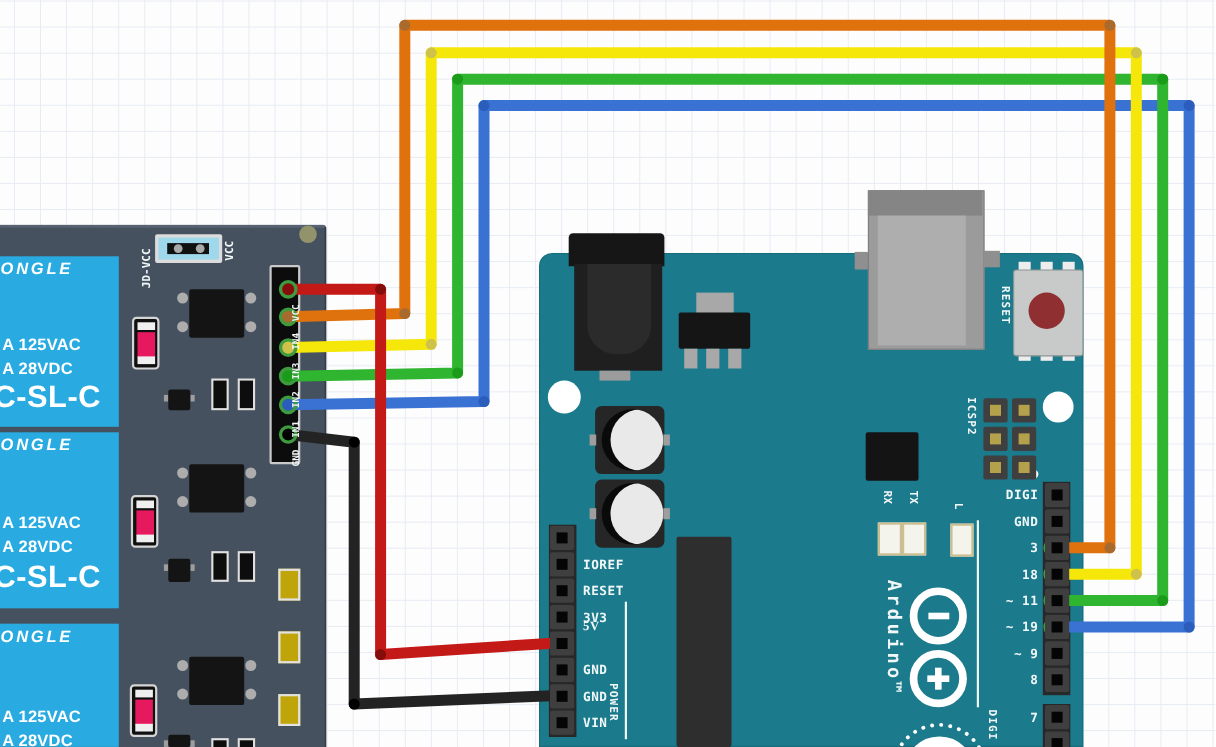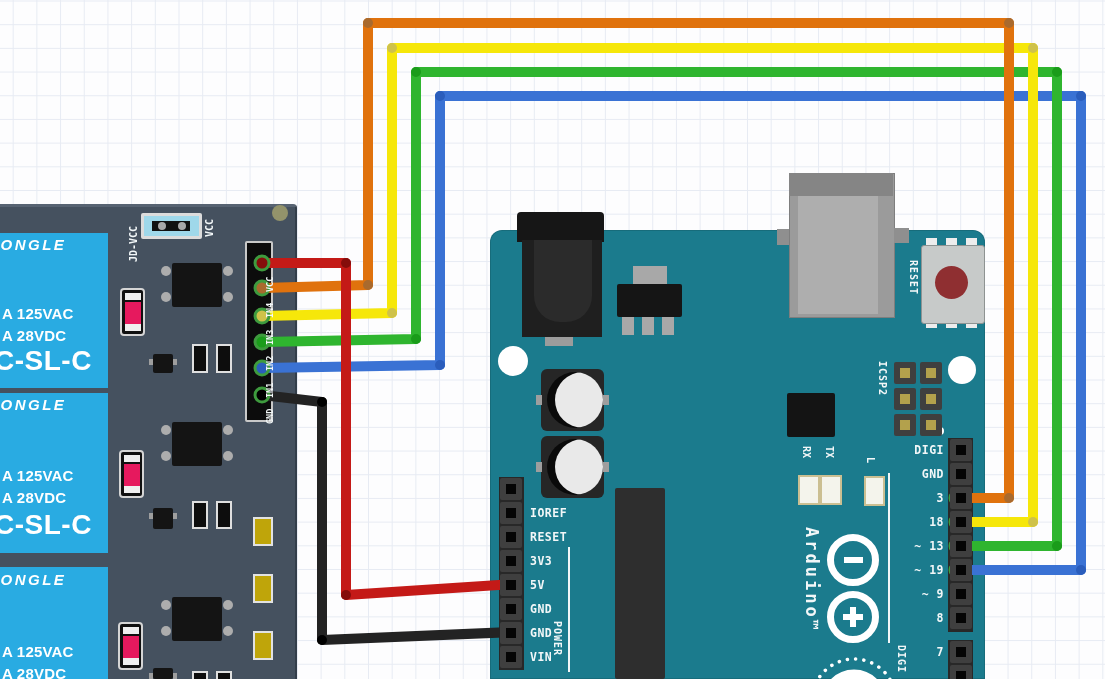--- a/index.html
+++ b/index.html
@@ -290,25 +290,25 @@
     <div class="abs" style="left:920px;top:362px;width:22px;height:22px;background:#3F3F3F;border-radius:2px;"></div>
     <div class="abs" style="left:926px;top:368px;width:10px;height:10px;background:#B3A14C;"></div>
     <div class="abs" style="left:920px;top:388px;width:22px;height:22px;background:#3F3F3F;border-radius:2px;"></div>
     <div class="abs" style="left:926px;top:394px;width:10px;height:10px;background:#B3A14C;"></div>
     <div class="abs" style="left:920px;top:414px;width:22px;height:22px;background:#3F3F3F;border-radius:2px;"></div>
     <div class="abs" style="left:926px;top:420px;width:10px;height:10px;background:#B3A14C;"></div>
     <div class="abs mono pinlabel" style="left:900px;top:443px;width:44px;text-align:right;">DIGI</div>
     <div class="abs mono pinlabel" style="left:900px;top:467px;width:44px;text-align:right;">GND</div>
     <div class="abs mono pinlabel" style="left:900px;top:491px;width:44px;text-align:right;">3</div>
     <div class="abs mono pinlabel" style="left:900px;top:515px;width:44px;text-align:right;">18</div>
-    <div class="abs mono pinlabel" style="left:900px;top:539px;width:44px;text-align:right;">~ 13</div>
+    <div class="abs mono pinlabel" style="left:900px;top:539px;width:44px;text-align:right;">~ 11</div>
     <div class="abs mono pinlabel" style="left:900px;top:563px;width:44px;text-align:right;">~ 19</div>
     <div class="abs mono pinlabel" style="left:900px;top:587px;width:44px;text-align:right;">~ 9</div>
     <div class="abs mono pinlabel" style="left:900px;top:611px;width:44px;text-align:right;">8</div>
     <div class="abs mono pinlabel" style="left:900px;top:645px;width:44px;text-align:right;">7</div>
     <div class="abs mono pinlabel" style="left:530px;top:506px;">IOREF</div>
     <div class="abs mono pinlabel" style="left:530px;top:530px;">RESET</div>
     <div class="abs mono pinlabel" style="left:530px;top:554px;">3V3</div>
-    <div class="abs mono pinlabel" style="left:530px;top:578px;">5V</div>
+    <div class="abs mono pinlabel" style="left:530px;top:564px;font-family:Liberation Serif, serif;">5V</div>
     <div class="abs mono pinlabel" style="left:530px;top:602px;">GND</div>
     <div class="abs mono pinlabel" style="left:530px;top:626px;">GND</div>
     <div class="abs mono pinlabel" style="left:530px;top:650px;">VIN</div>
   </div>
 
 </body></html>

